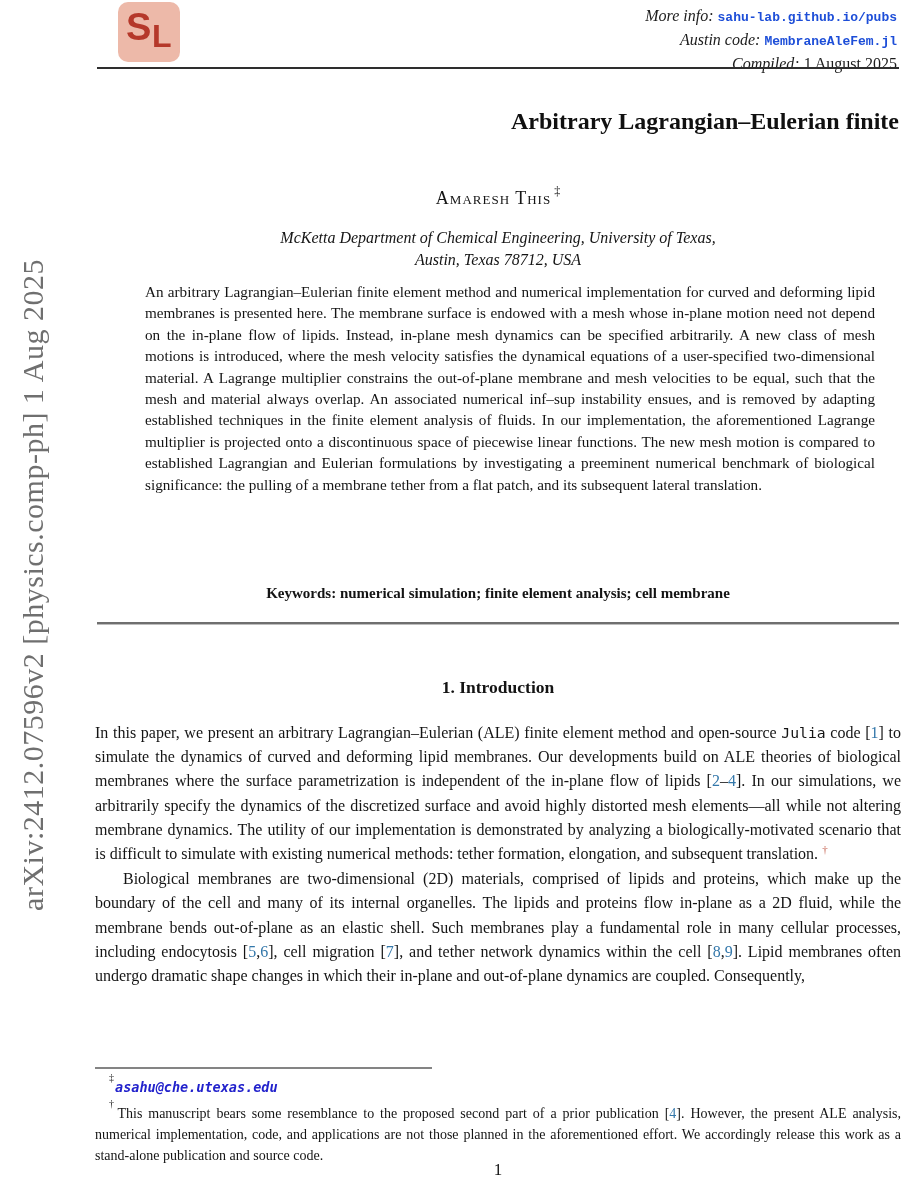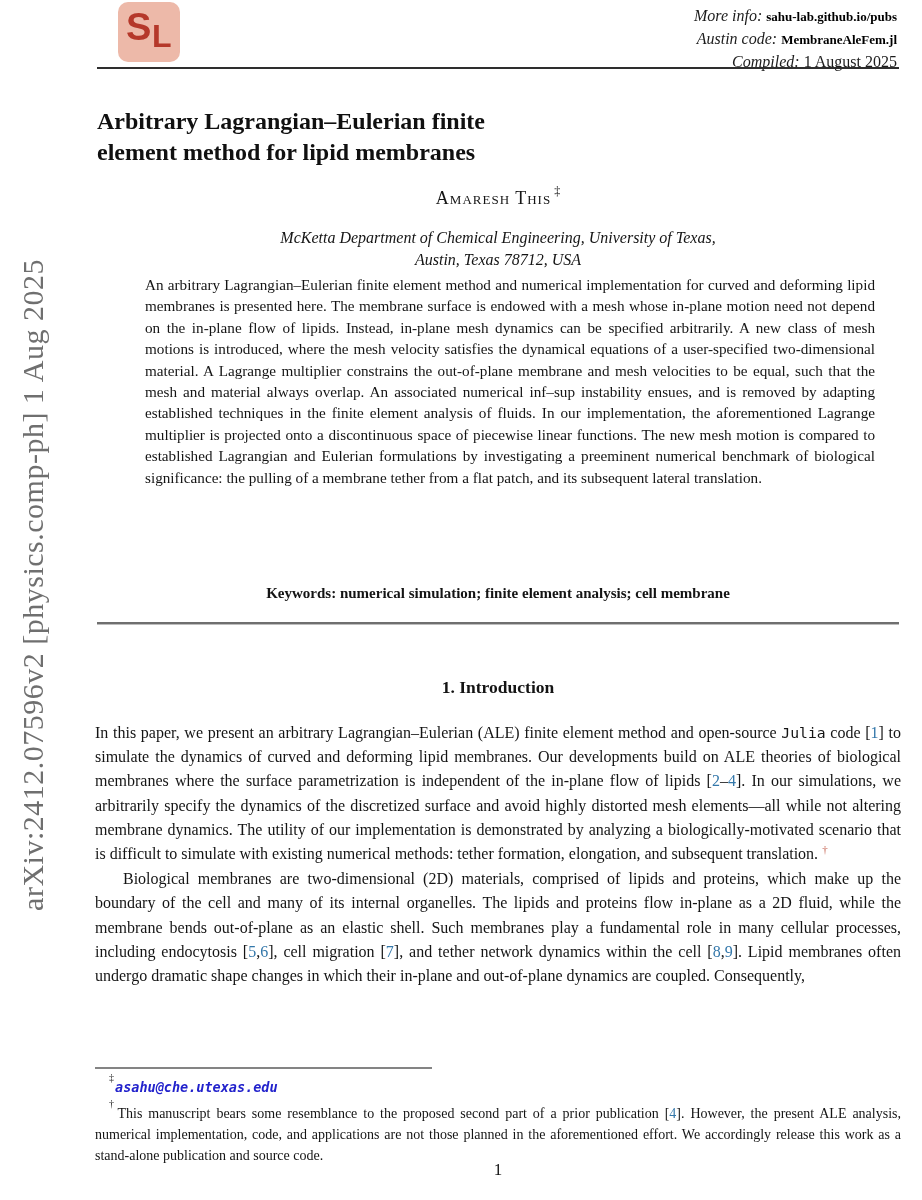--- a/index.html
+++ b/index.html
@@ -50,44 +50,44 @@
   .header-info {
     position: absolute;
     top: 5px;
     right: 25px;
     text-align: right;
     line-height: 22px;
     font-size: 16px;
   }
   .hlabel { font-style: italic; color: #1c1c1c; }
   .monolink {
-    font-family: Liberation Serif, serif;
+    font-family: Liberation Mono, monospace;
     font-weight: bold;
     font-size: 13px;
-    color: #000000;
+    color: #1d4ed8;
   }
   .hplain { font-size: 16px; color: #1c1c1c; }
 
   .header-rule {
     position: absolute;
     left: 97px;
     top: 67px;
     width: 802px;
     height: 2px;
     background: #2e2e2e;
   }
 
   
   .title {
     position: absolute;
     left: 97px;
     top: 106px;
     width: 802px;
     margin: 0;
-    text-align: left;
+    text-align: right;
     font-size: 24px;
     line-height: 31px;
     font-weight: 700;
     color: #101010;
   }
   .author {
     position: absolute;
     left: 97px;
     top: 186px;
     width: 802px;
@@ -104,21 +104,21 @@
     text-align: center;
     font-style: italic;
     font-size: 16px;
     line-height: 22px;
   }
 
   
   .abstract {
     position: absolute;
     left: 145px;
-    top: 274px;
+    top: 281px;
     width: 730px;
     text-align: justify;
     font-size: 15.2px;
     line-height: 21.4px;
   }
 
   .keywords {
     position: absolute;
     left: 97px;
     top: 585px;
@@ -241,21 +241,20 @@
     <div>
       <span class="hlabel">Compiled:</span>
       <span class="hplain">1 August 2025</span>
     </div>
   </div>
 
   <div class="header-rule"></div>
 
   <h1 class="title">
     <span>Arbitrary Lagrangian–Eulerian finite</span><br>
-    <span>element method for lipid membranes</span>
   </h1>
 
   <div class="author">
     <span class="sc">Amaresh This</span><sup>‡</sup>
   </div>
 
   <div class="affiliation">
     <span>McKetta Department of Chemical Engineering, University of Texas,</span><br>
     <span>Austin, Texas 78712, USA</span>
   </div>

